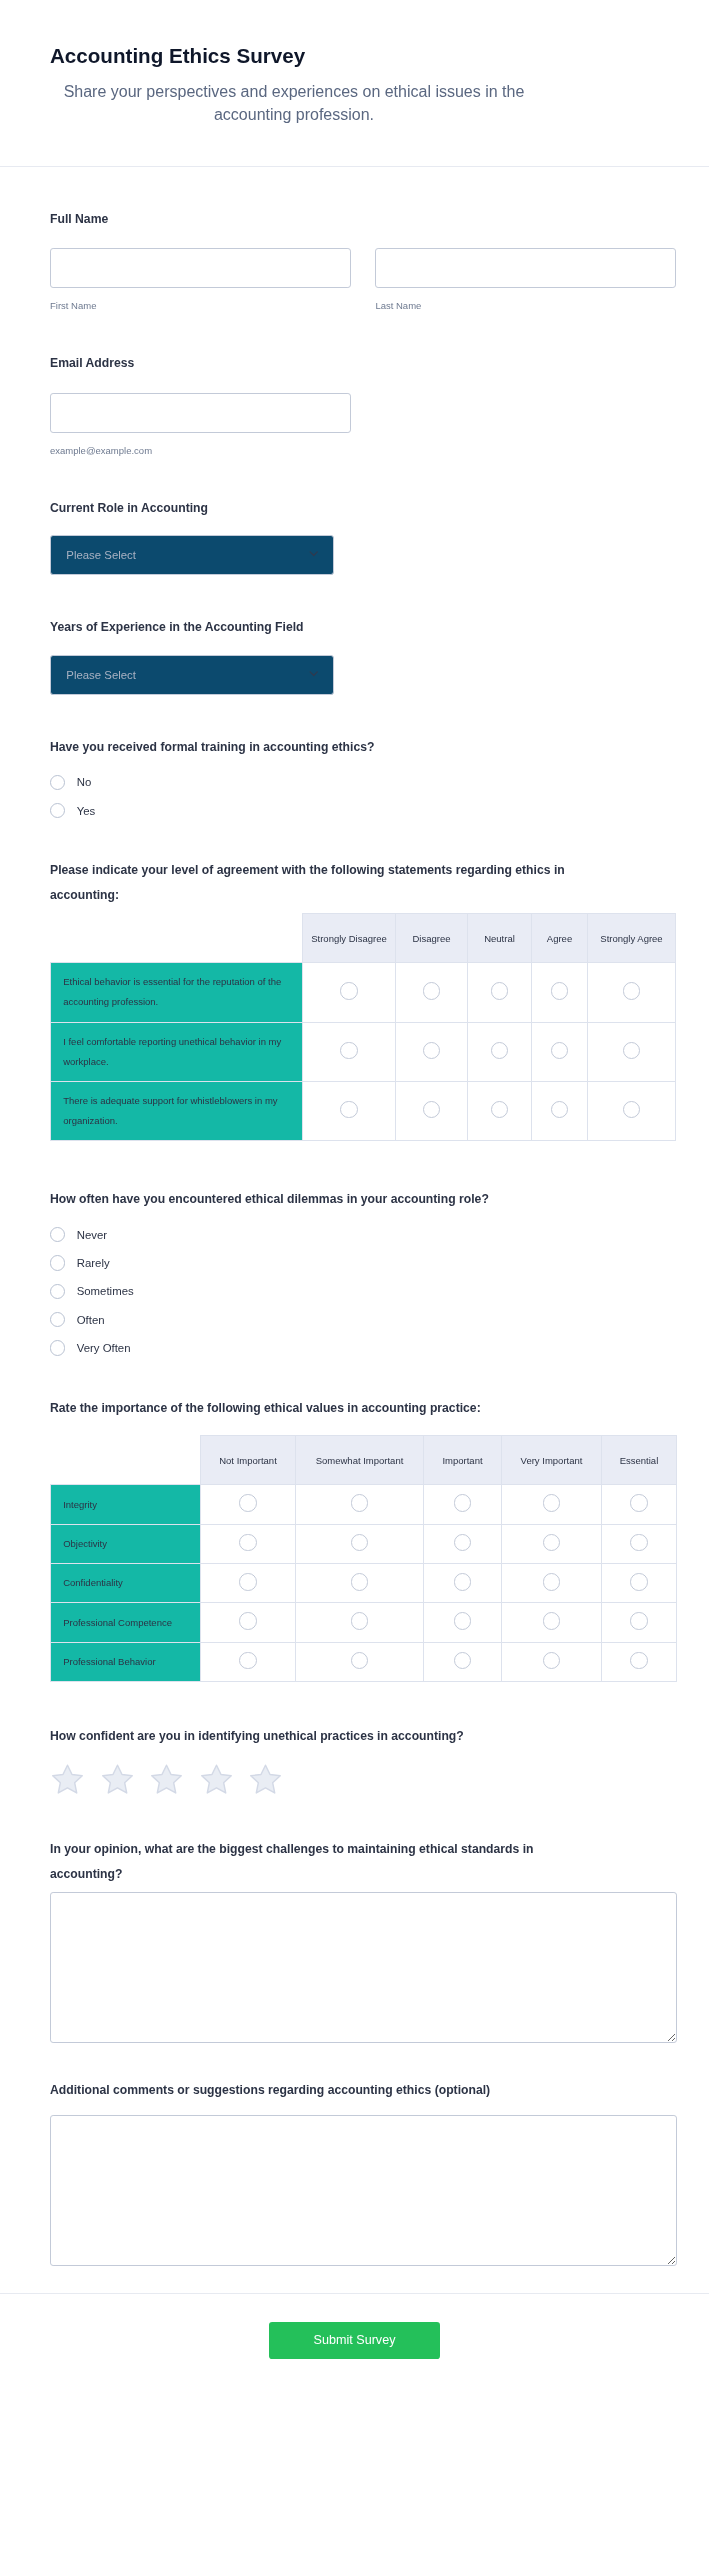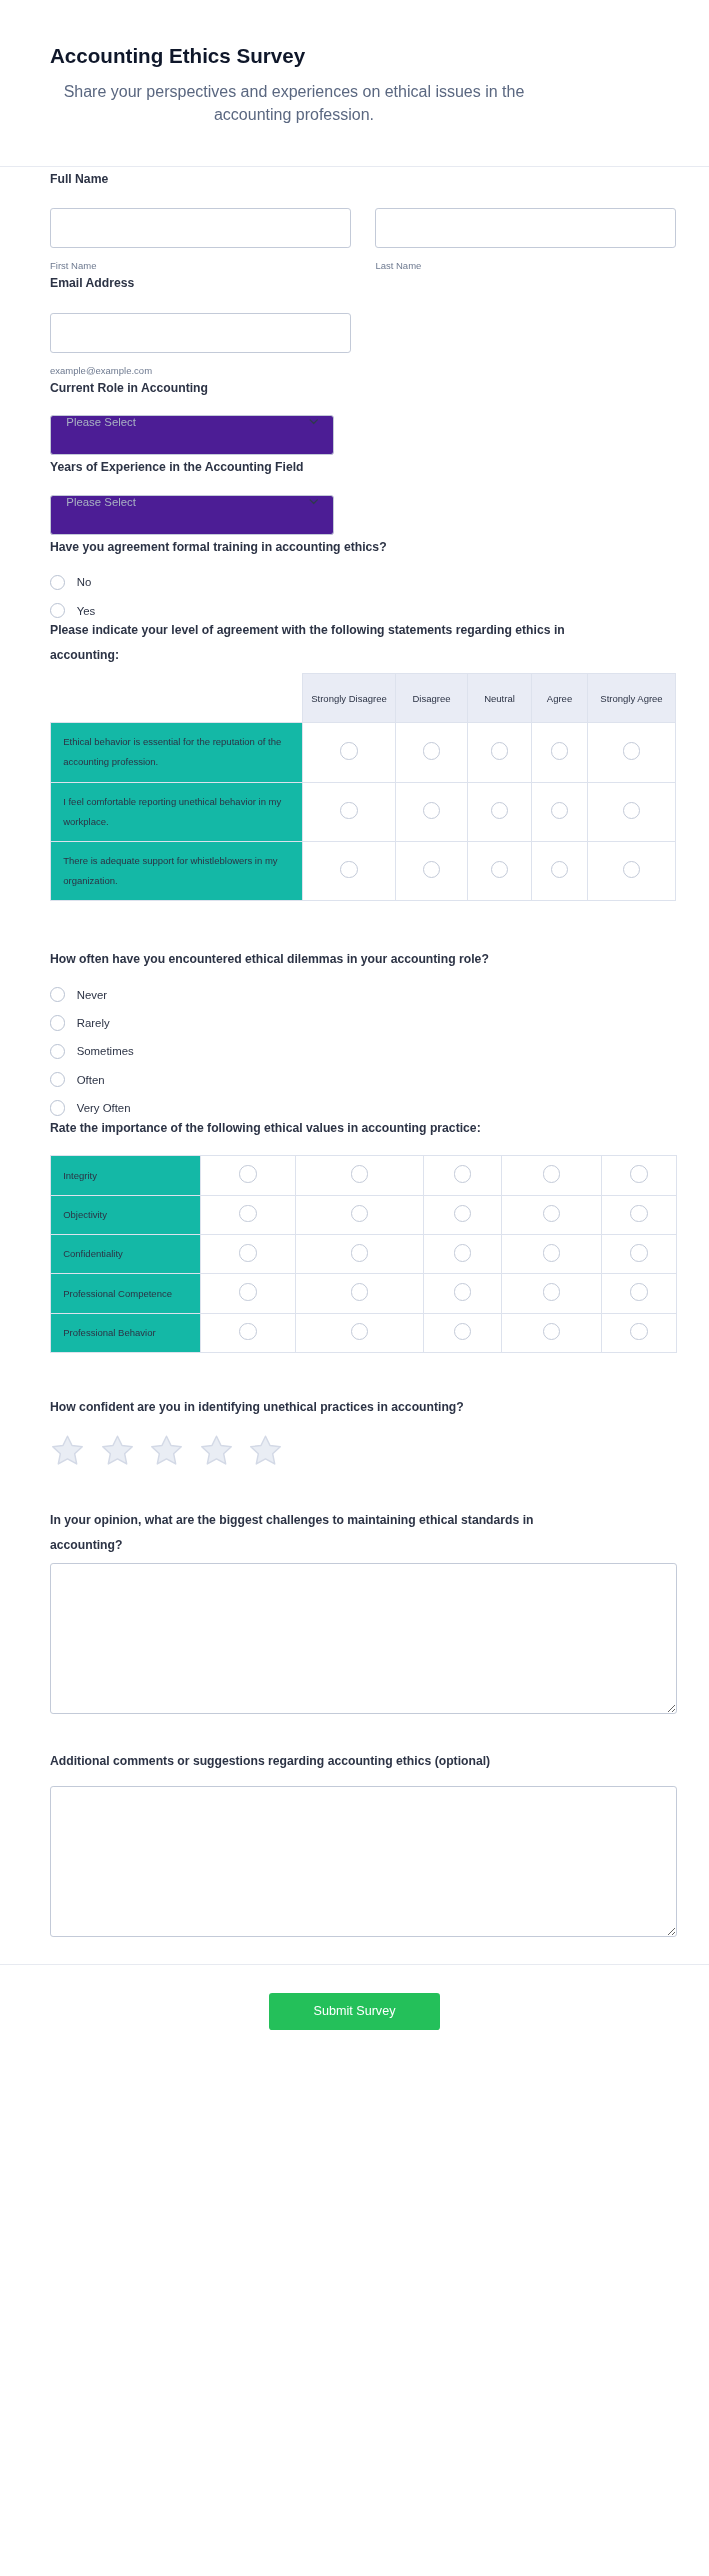--- a/index.html
+++ b/index.html
@@ -15,40 +15,40 @@
 
   
   .form-header { padding: 0 32px 0 50px; }
   .form-title { font-size: 20.6px; font-weight: 700; color: #0f172a; line-height: 27.5px; }
   .form-subtitle { margin-top: 10px; font-size: 16px; line-height: 23px; color: #5a6780; max-width: 488px; text-align: center; }
   .divider { border: 0; border-top: 0.8px solid #e7eaf1; margin: 0; }
   .divider.top { margin-top: 40px; }
 
   
   .content { padding: 0 32px 0 50px; }
-  .q { }
+  .q { margin-top: 40px; }
   .q-label { font-size: 12.2px; font-weight: 600; color: #2c3345; line-height: 24.4px; max-width: 534px; }
 
   
   .name-row { display: flex; gap: 24.4px; margin-top: 17px; }
   .text-input {
     width: 301px; height: 40px;
     border: 0.8px solid #c3cad8; border-radius: 3.1px;
     background: #fff; font-family: inherit; font-size: 11.4px; color: #2c3345;
     padding: 0 10.7px; outline: none;
   }
   .sublabel { margin-top: 12.2px; font-size: 9.5px; color: #6e7a90; }
   .half { width: 301px; }
   .hint { margin-top: 12.2px; font-size: 9.5px; color: #6e7a90; }
 
   
   .select {
     margin-top: 15.3px; width: 284px; height: 40px;
-    border: 0.8px solid #c3cad8; border-radius: 3.1px; background: #4c1d95;
-    display: flex; justify-content: space-between;
+    border: 0.8px solid #c3cad8; border-radius: 3.1px; background: #0c4a6e;
+    display: flex; align-items: center; justify-content: space-between;
     padding: 0 13.7px 0 15.3px; cursor: pointer;
   }
   .select .ph { font-size: 11.4px; color: #a9b2c3; }
   .select svg { flex: 0 0 auto; }
 
   
   .radio-group { margin-top: 15.3px; }
   .radio-row { display: flex; align-items: center; margin-bottom: 13px; }
   .radio-row:last-child { margin-bottom: 0; }
   .radio {
@@ -152,21 +152,21 @@
         <span class="ph">Please Select</span>
         <span>
           <svg width="11.4" height="11.4" viewBox="0 0 16 16">
               <polyline points="3,5.5 8,10.5 13,5.5" fill="none" stroke="#2f3a4f" stroke-width="1.8" stroke-linecap="round" stroke-linejoin="round"></polyline>
             </svg>
         </span>
       </div>
     </div>
 
     <div class="q">
-      <div class="q-label">Have you agreement formal training in accounting ethics?</div>
+      <div class="q-label">Have you received formal training in accounting ethics?</div>
       <div class="radio-group">
         <div class="radio-row">
           <span class="radio"></span>
           <span class="radio-label">No</span>
         </div>
         <div class="radio-row">
           <span class="radio"></span>
           <span class="radio-label">Yes</span>
         </div>
       </div>
@@ -251,20 +251,28 @@
       <table class="matrix m2">
         <colgroup>
             <col style="width:150px">
             <col style="width:95px">
             <col style="width:128px">
             <col style="width:78px">
             <col style="width:100px">
             <col style="width:75px">
           </colgroup>
         <tbody>
+            <tr>
+          <th class="blank"></th>
+          <th>Not Important</th>
+          <th>Somewhat Important</th>
+          <th>Important</th>
+          <th>Very Important</th>
+          <th>Essential</th>
+        </tr>
         <tr>
           <td class="rl">Integrity</td>
           <td class="opt"><span class="mradio"></span></td>
           <td class="opt"><span class="mradio"></span></td>
           <td class="opt"><span class="mradio"></span></td>
           <td class="opt"><span class="mradio"></span></td>
           <td class="opt"><span class="mradio"></span></td>
         </tr>
         <tr>
           <td class="rl">Objectivity</td>

